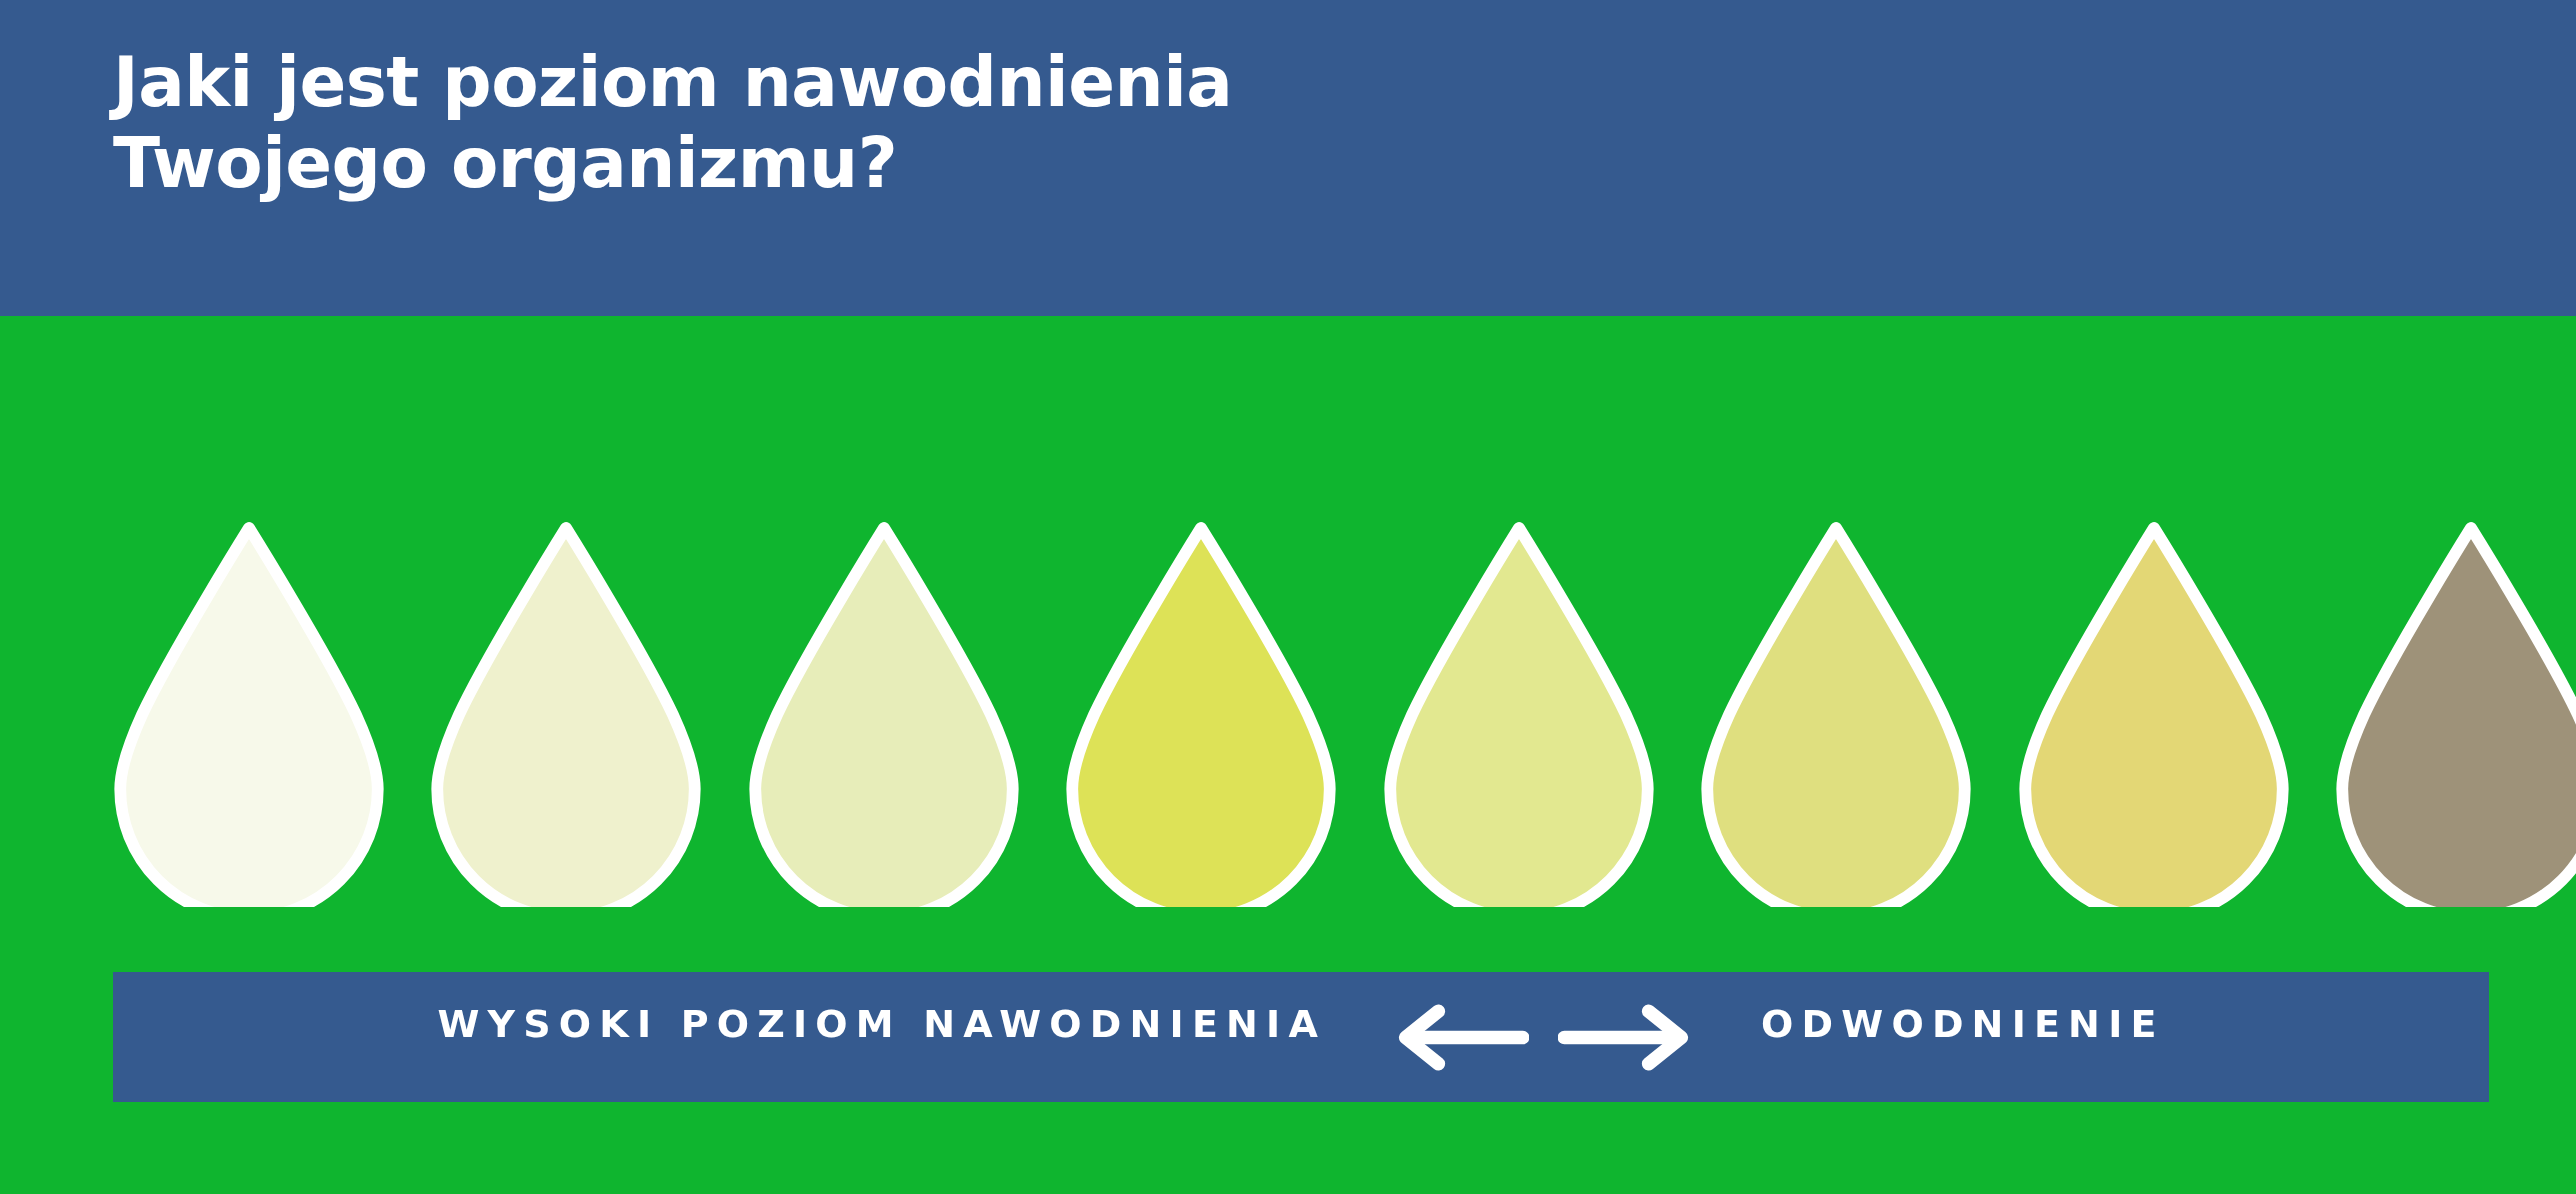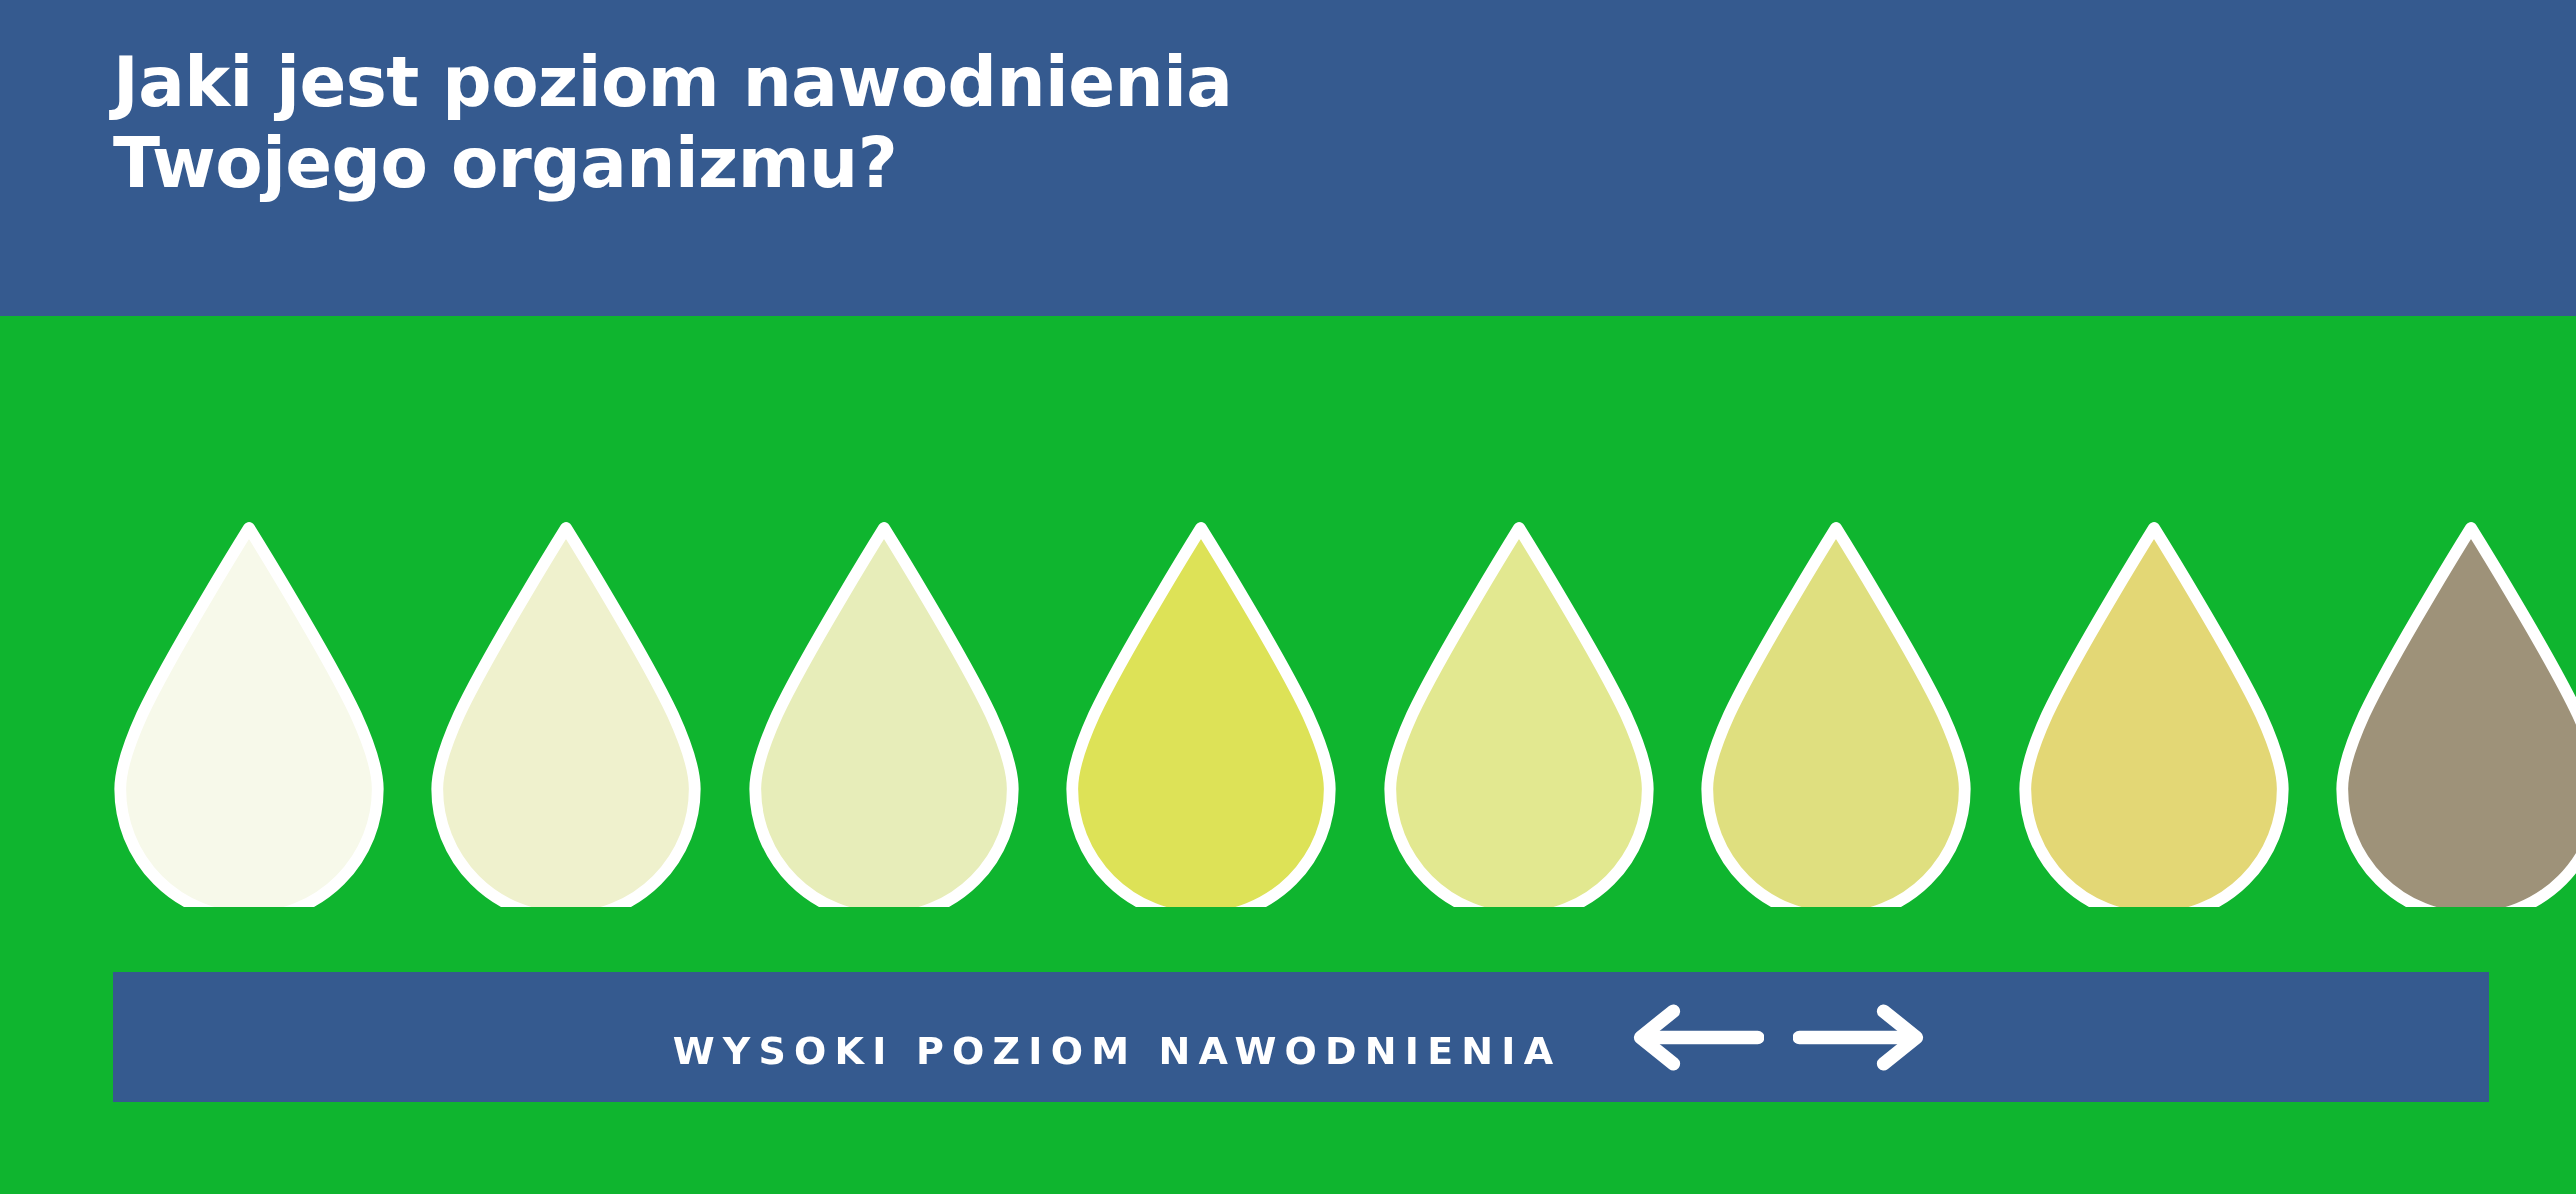--- a/index.html
+++ b/index.html
@@ -94,21 +94,21 @@
     width: 2376px;
     height: 130px;
     background: #355a8f;
     display: flex;
     align-items: center;
     justify-content: center;
   }
 
   .legend-inner {
     display: flex;
-    align-items: flex-end;
+    align-items: flex-start;
     justify-content: center;
     gap: 16px;
   }
 
   .legend-label {
     color: #ffffff;
     font-family: "DejaVu Sans", sans-serif;
     font-weight: bold;
     font-size: 38px;
     letter-spacing: 8.2px;
@@ -196,17 +196,18 @@
           </g>
         </svg>
         <svg width="136" height="71" viewBox="0 0 150 78" aria-hidden="true">
           <g fill="none" stroke="#ffffff" stroke-width="15" stroke-linecap="round" stroke-linejoin="round">
             <line x1="7" y1="39" x2="130" y2="39"></line>
             <polyline points="100,10 136,39 100,68"></polyline>
           </g>
         </svg>
       </span>
 
+      <span class="legend-label right">ODWODNIENIE</span>
     </div>
   </div>
 
 </div>
 
 
 </body></html>

